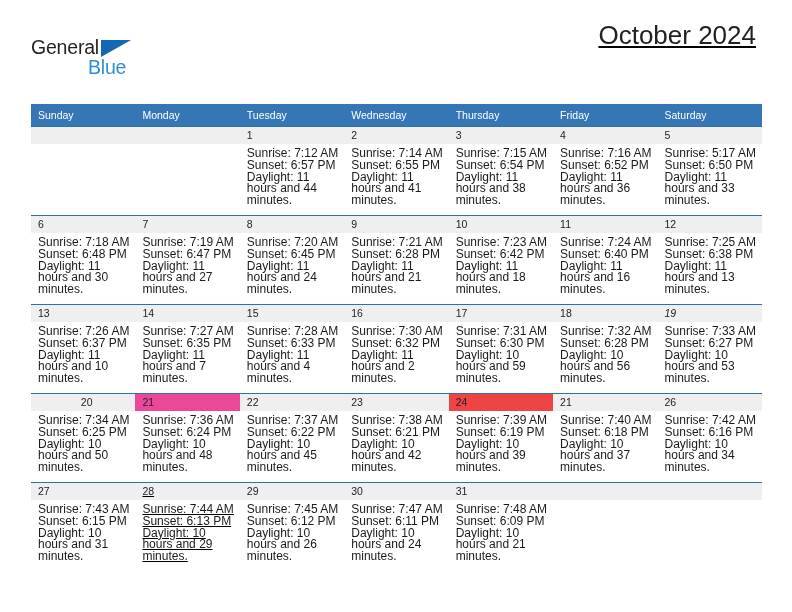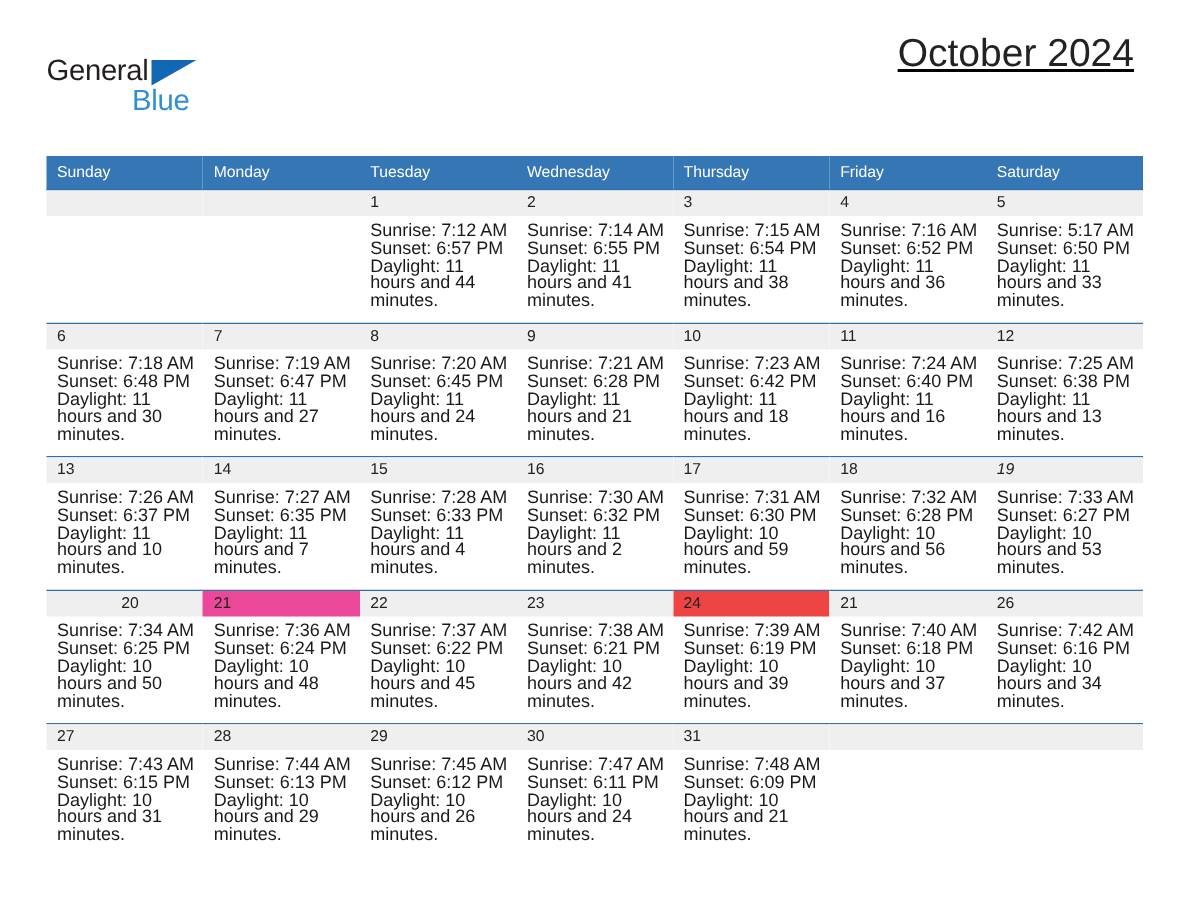--- a/index.html
+++ b/index.html
@@ -396,21 +396,21 @@
         </tr>
         <tr class="week-row">
           <td style="border-top-color: rgb(47, 111, 174);">
             <div class="daycell">
               <div class="daynum-band" style="background: rgb(239, 239, 239);">27</div>
               <div class="dayinfo">Sunrise: 7:43 AM
 Sunset: 6:15 PM
 Daylight: 10 hours and 31 minutes.</div>
             </div>
           </td>
-          <td style="border-top-color: rgb(47, 111, 174);">
+          <td style="border-top-color: rgb(47, 111, 174); text-decoration: underline;">
             <div class="daycell">
               <div class="daynum-band" style="background: rgb(239, 239, 239);">28</div>
               <div class="dayinfo">Sunrise: 7:44 AM
 Sunset: 6:13 PM
 Daylight: 10 hours and 29 minutes.</div>
             </div>
           </td>
           <td style="border-top-color: rgb(47, 111, 174); margin-top: 34px;">
             <div class="daycell">
               <div class="daynum-band" style="background: rgb(239, 239, 239);">29</div>

